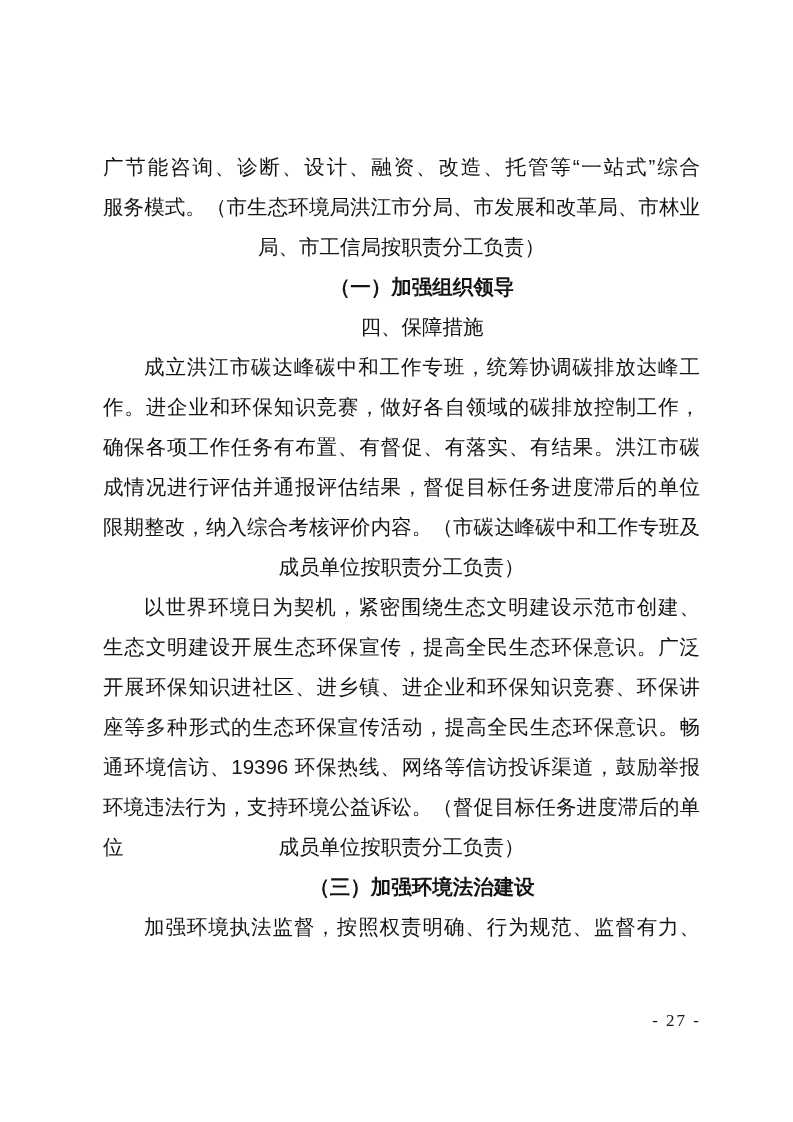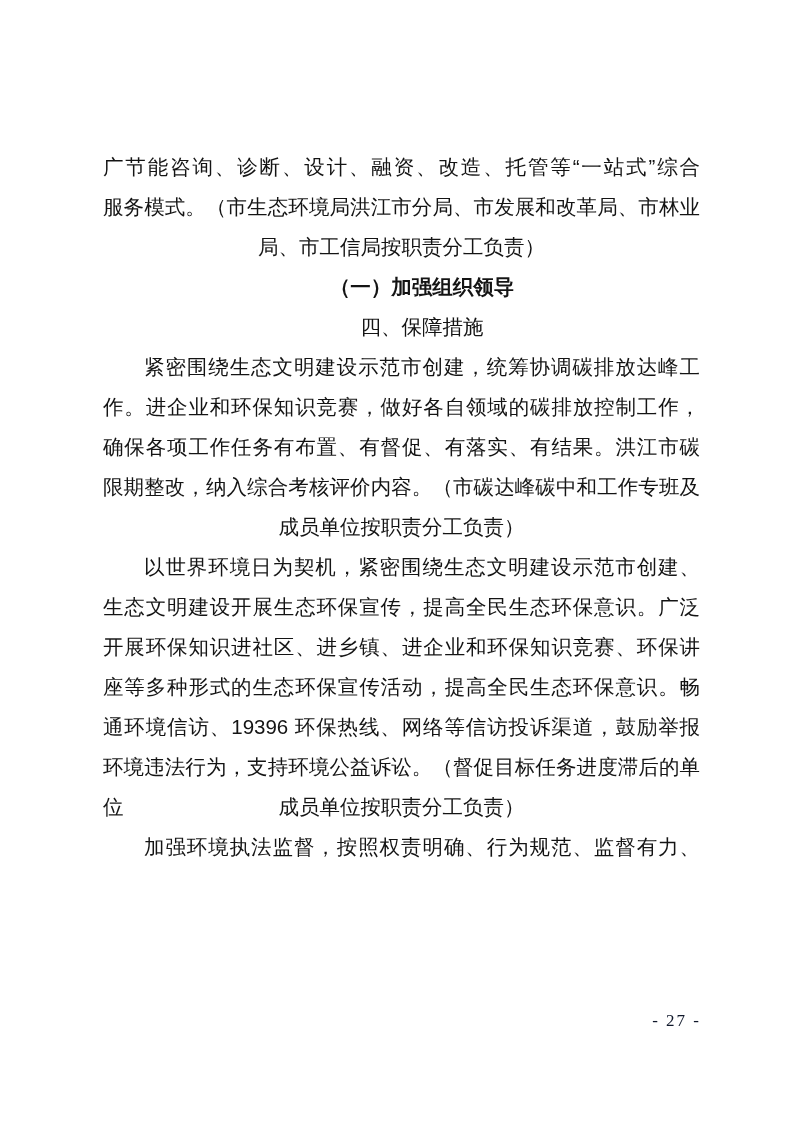--- a/index.html
+++ b/index.html
@@ -54,28 +54,30 @@
 </head>
 <body>
 
 <div class="page">
   <div class="content">
     <div class="line justify">广节能咨询、诊断、设计、融资、改造、托管等“一站式”综合</div>
     <div class="line justify">服务模式。（市生态环境局洪江市分局、市发展和改革局、市林业</div>
     <div class="line">局、市工信局按职责分工负责）</div>
     <div class="line indent bold">（一）加强组织领导</div>
     <div class="line indent">四、保障措施</div>
-    <div class="line indent justify">紧密围绕生态文明建设示范市创建，统筹协调碳排放达峰工</div>
+    <div class="line indent justify">成立洪江市碳达峰碳中和工作专班，统筹协调碳排放达峰工</div>
     <div class="line justify">作。进企业和环保知识竞赛，做好各自领域的碳排放控制工作，</div>
     <div class="line justify">确保各项工作任务有布置、有督促、有落实、有结果。洪江市碳</div>
+    <div class="line justify">成情况进行评估并通报评估结果，督促目标任务进度滞后的单位</div>
     <div class="line justify">限期整改，纳入综合考核评价内容。（市碳达峰碳中和工作专班及</div>
     <div class="line">成员单位按职责分工负责）</div>
     <div class="line indent justify">以世界环境日为契机，紧密围绕生态文明建设示范市创建、</div>
     <div class="line justify">生态文明建设开展生态环保宣传，提高全民生态环保意识。广泛</div>
     <div class="line justify">开展环保知识进社区、进乡镇、进企业和环保知识竞赛、环保讲</div>
     <div class="line justify">座等多种形式的生态环保宣传活动，提高全民生态环保意识。畅</div>
     <div class="line justify">通环境信访、19396 环保热线、网络等信访投诉渠道，鼓励举报</div>
     <div class="line justify">环境违法行为，支持环境公益诉讼。（督促目标任务进度滞后的单位</div>
     <div class="line">成员单位按职责分工负责）</div>
+    <div class="line indent bold">（三）加强环境法治建设</div>
     <div class="line indent justify">加强环境执法监督，按照权责明确、行为规范、监督有力、</div>
   </div>
   <div class="page-num">- 27 -</div>
 </div>
 
 </body></html>

